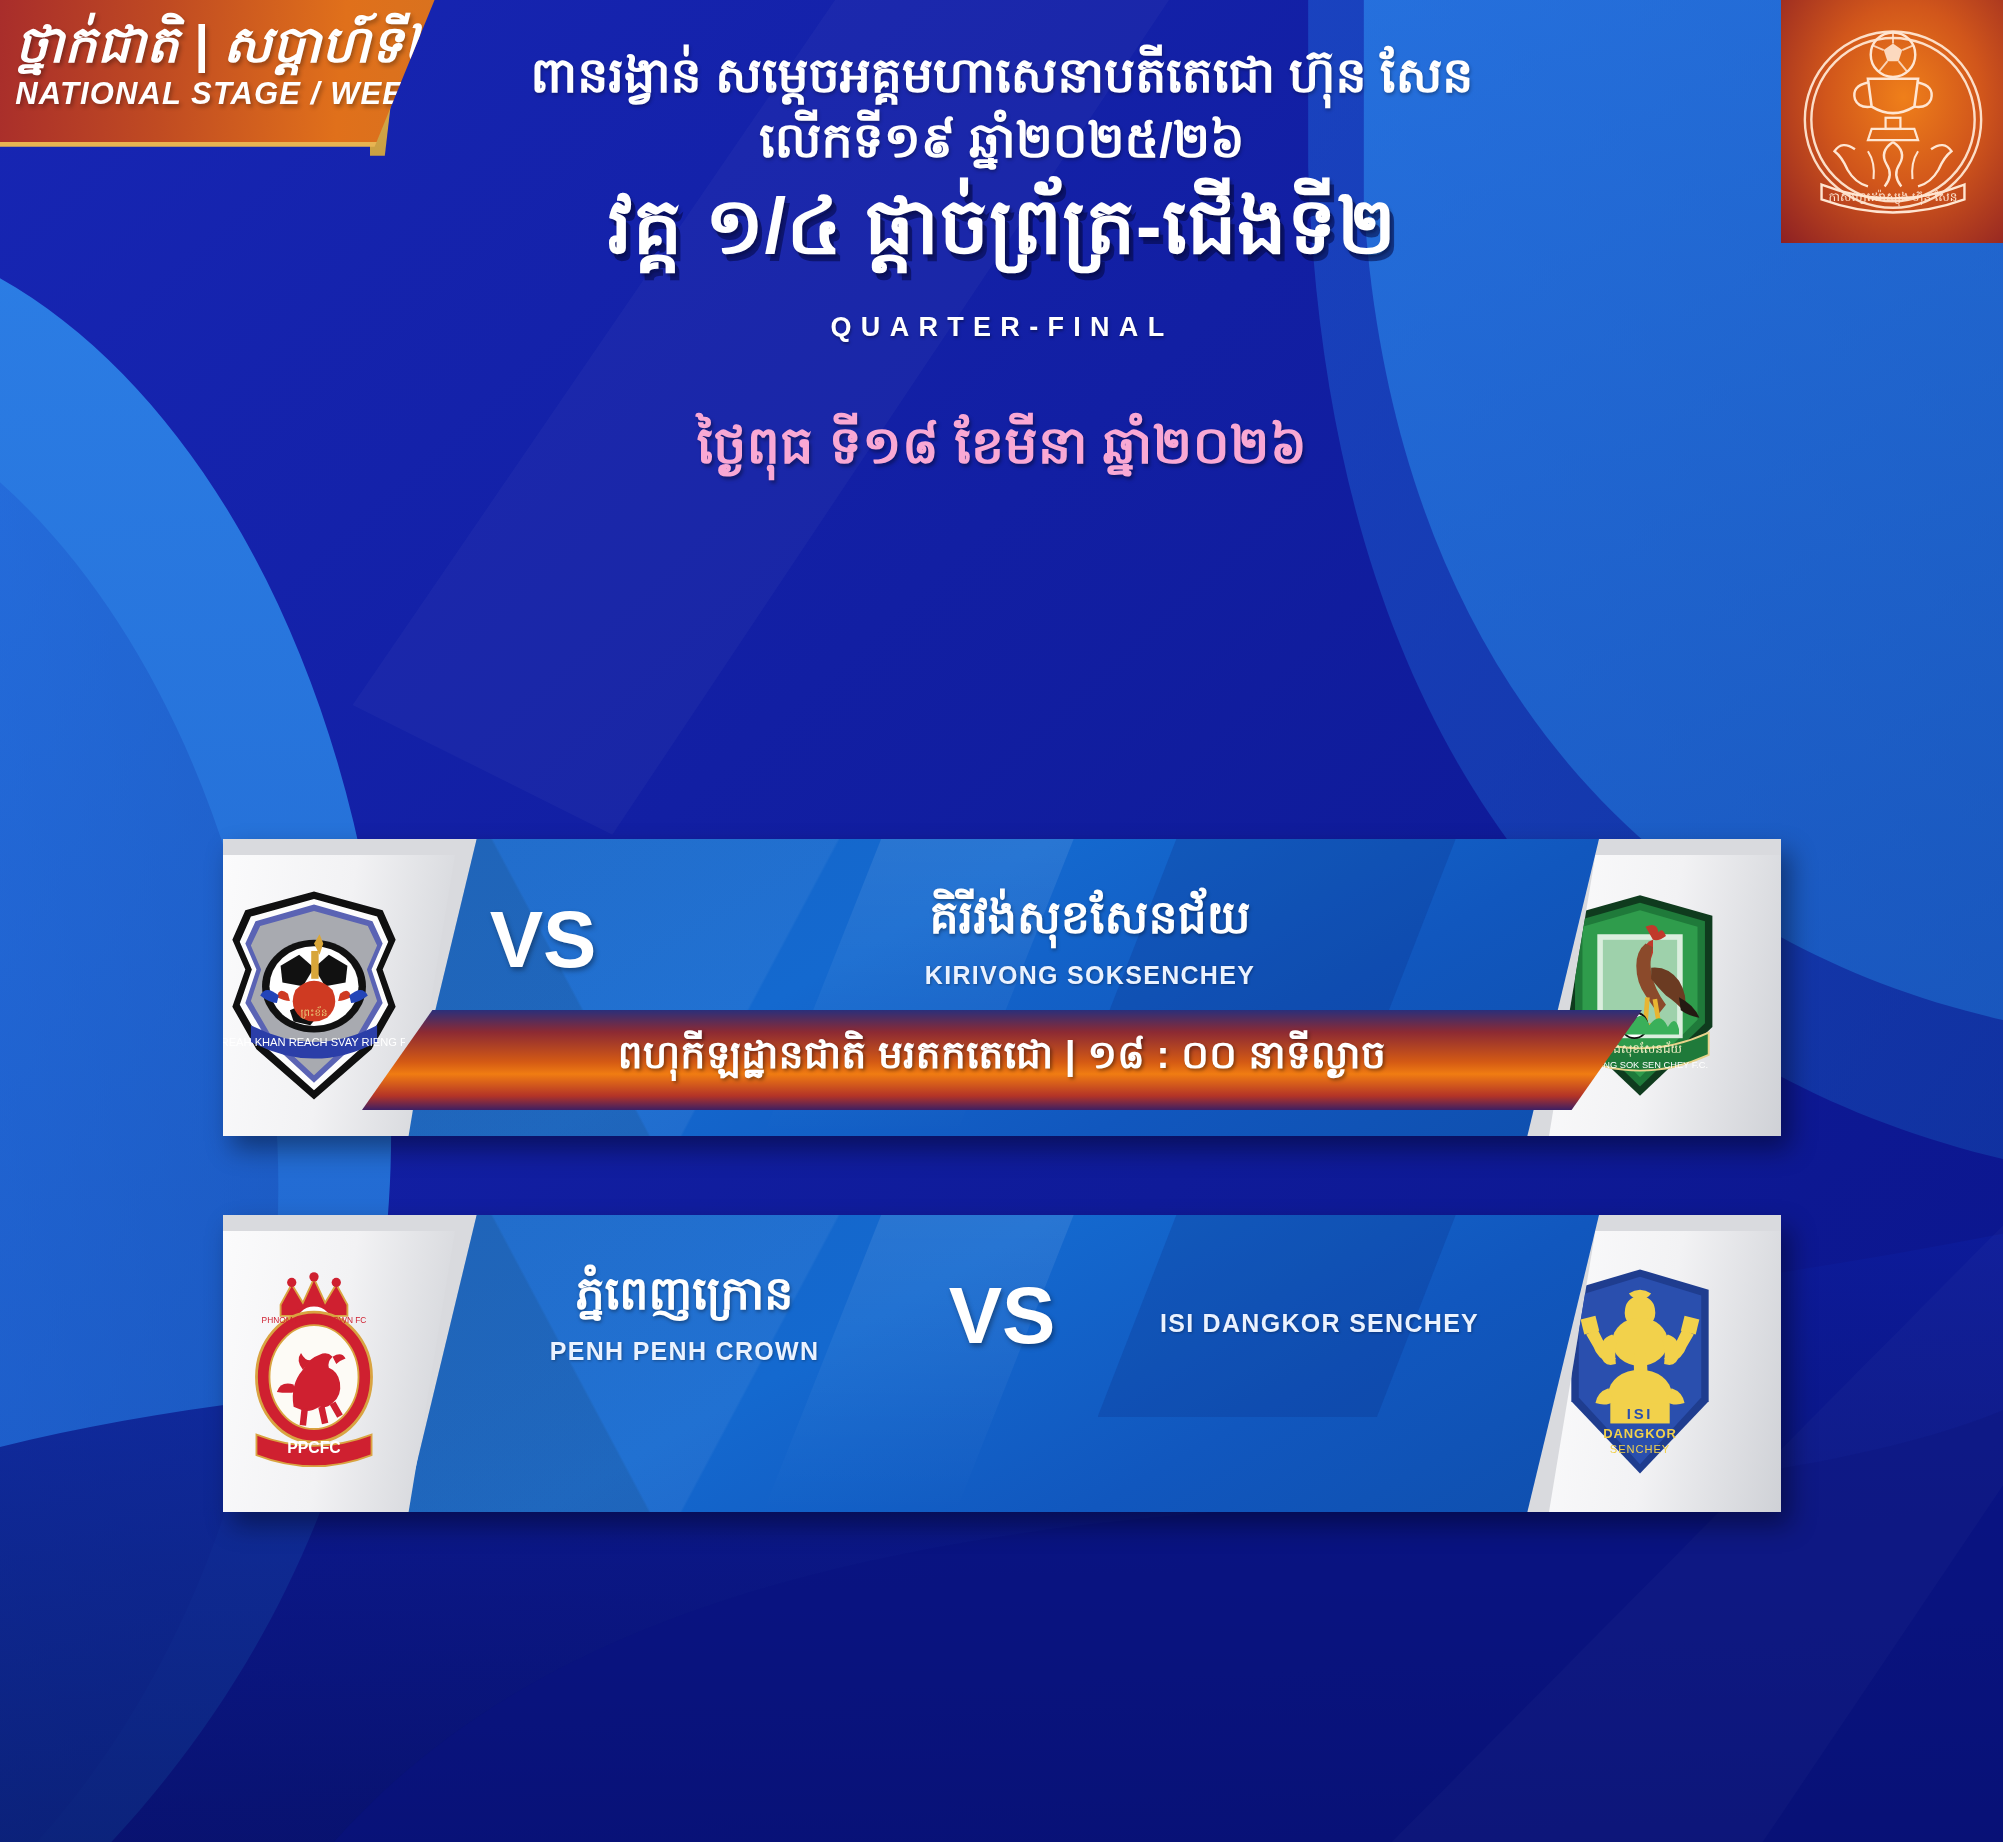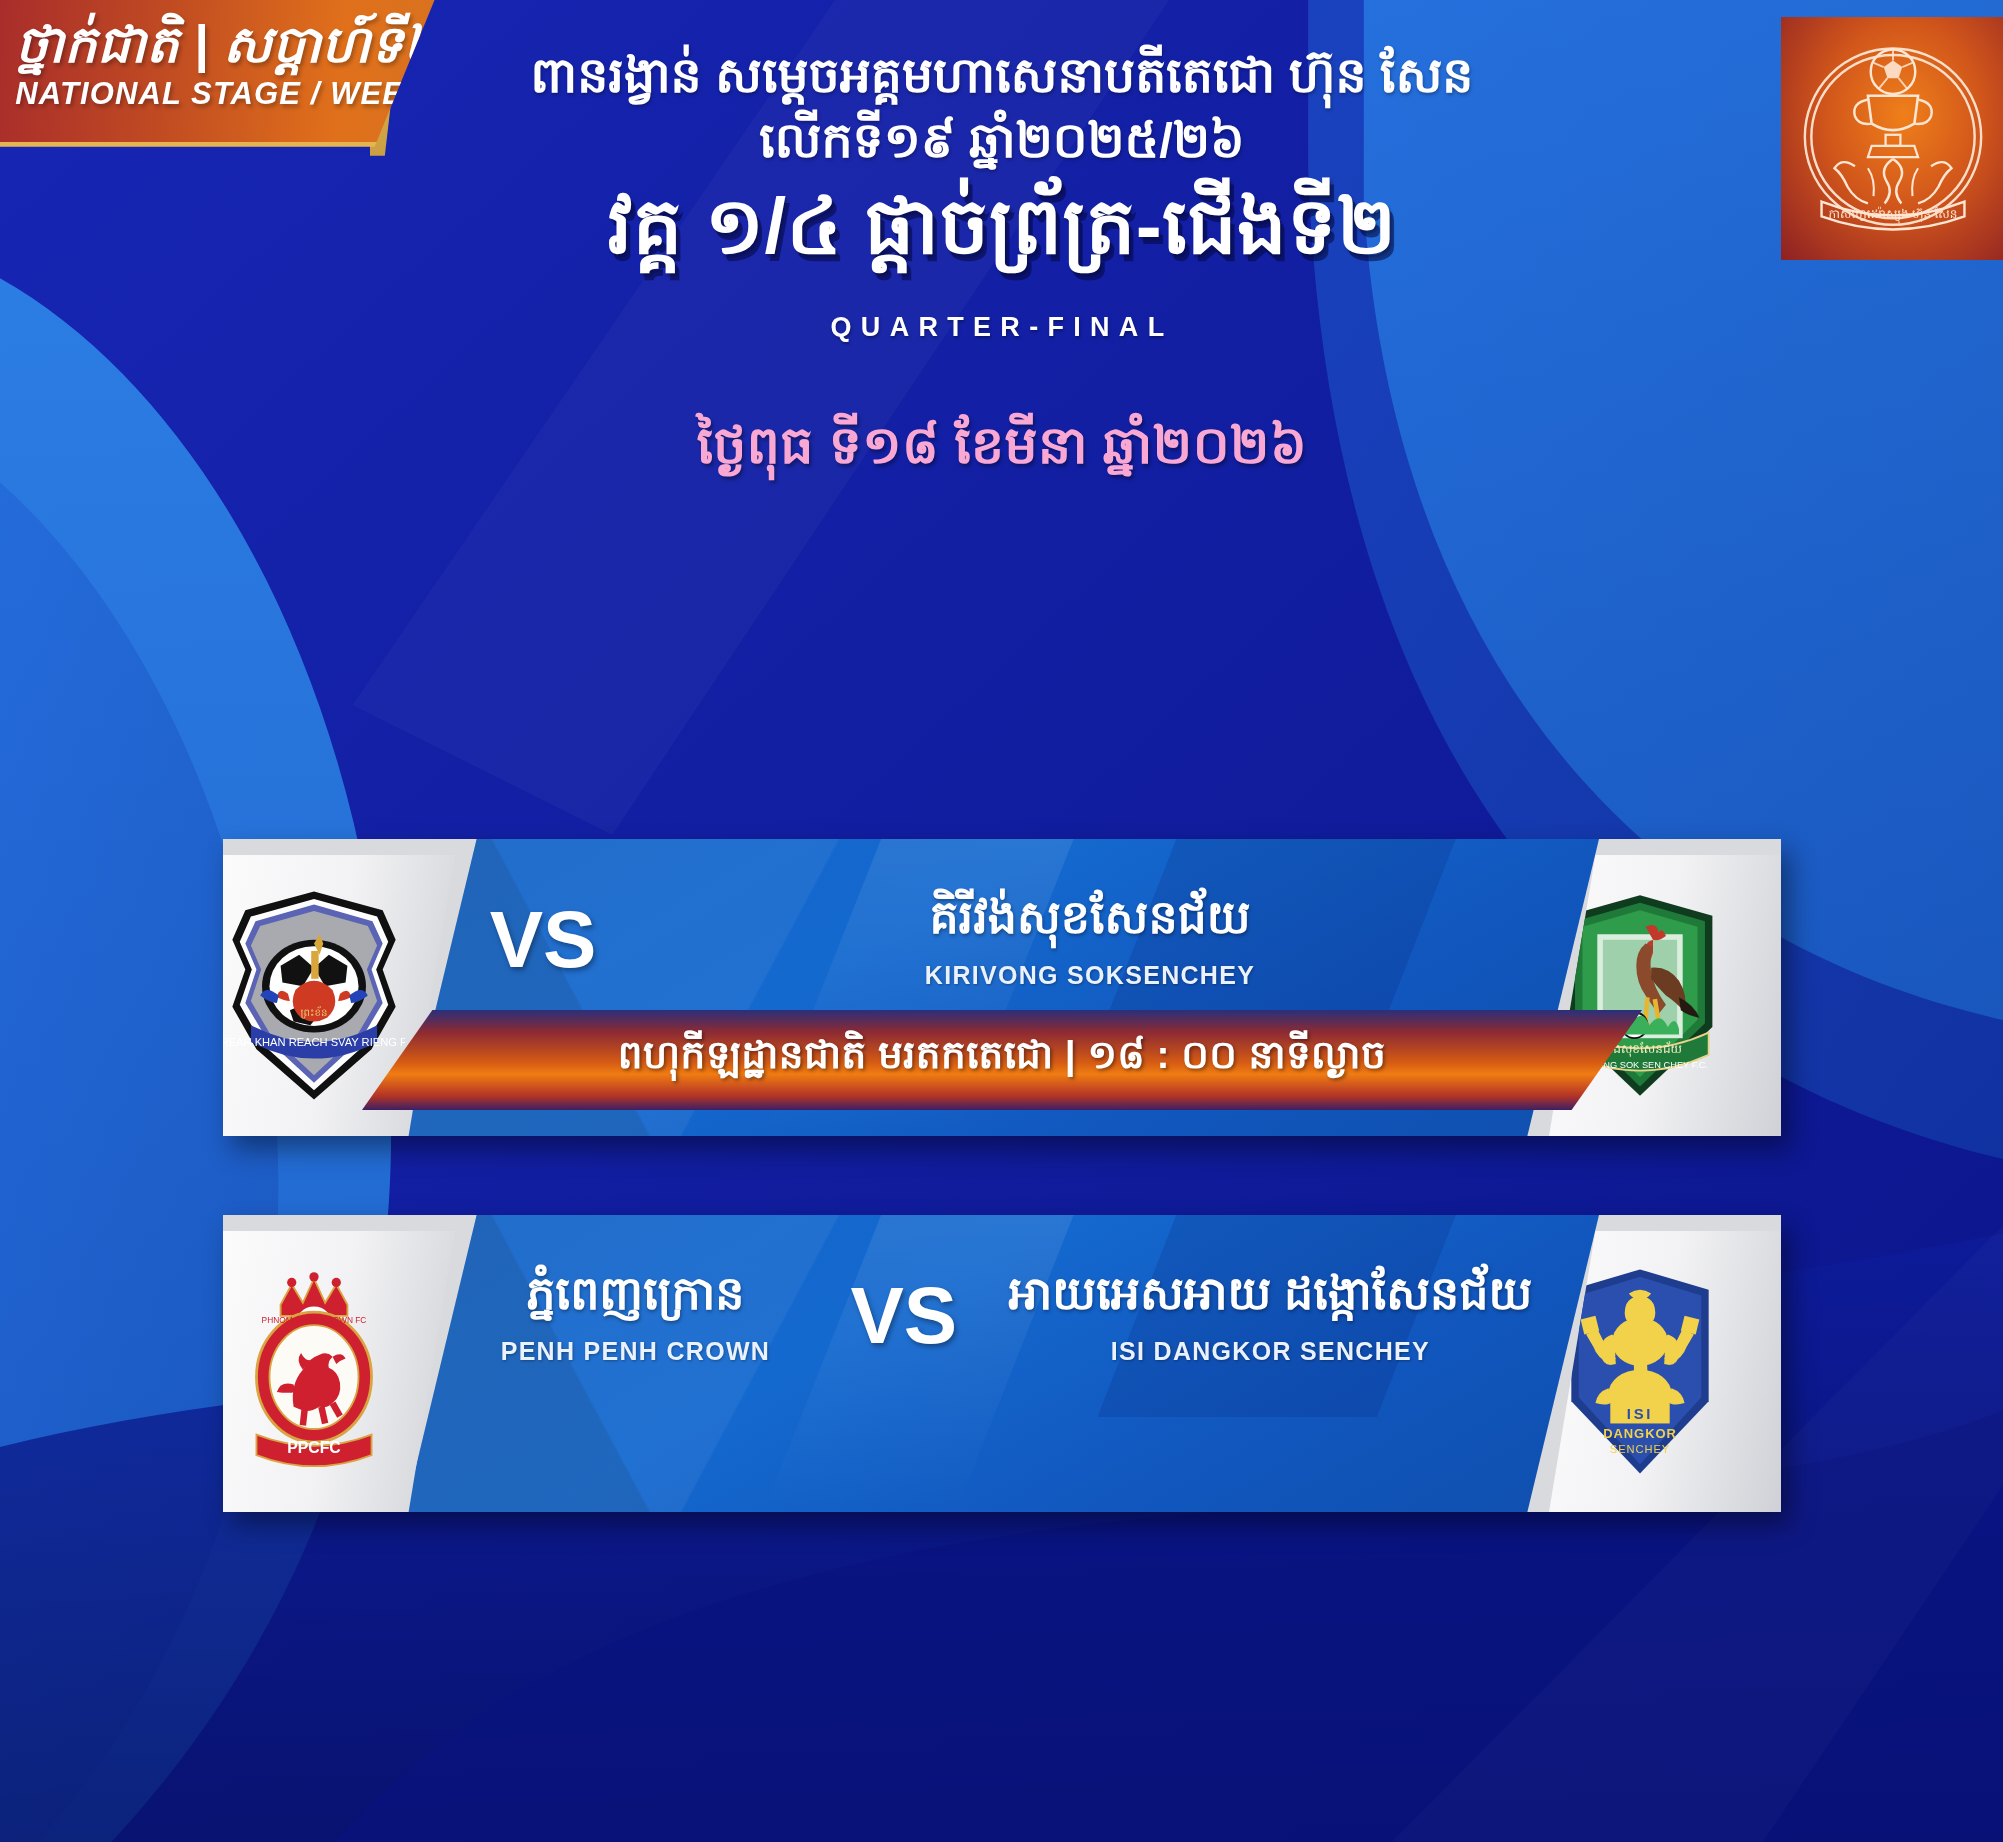--- a/index.html
+++ b/index.html
@@ -41,21 +41,21 @@
     background:linear-gradient(180deg,#e8b451,#caa043);
     clip-path:polygon(0 0, 46% 0, 20% 100%, 0 100%);
     z-index:5;
   }
 
   
   .emblem-plate {
     position:absolute; right:0; top:0; z-index:6;
     width:223px; height:243px;
     background:radial-gradient(ellipse at 55% 40%, #ef7f1a 0%, #d1561b 45%, #8d2023 100%);
-    display:flex; align-items:center; justify-content:center;margin-top:17px;
+    display:flex; align-items:center; justify-content:center;
   }
   .emblem-plate svg { width:206px; height:223px; }
 
   
   .header { position:absolute; left:0; right:0; top:46px; z-index:4; text-align:center; }
   .hdr-line {
     color:#fff; font-weight:700; line-height:1.22; white-space:nowrap;
     text-shadow:0.9px 1.9px 3.7px rgba(0,0,0,.32);
   }
   .hdr-l1 { font-size:49px; }
@@ -343,21 +343,20 @@
       </svg>
     </div>
 
     <div class="teams">
       <div class="team">
         <div class="team-kh">ភ្នំពេញក្រោន</div>
         <div class="team-en">PENH PENH CROWN</div>
       </div>
       <div class="vs">VS</div>
       <div class="team">
-        <div class="team-kh">អាយអេសអាយ ដង្កោសែនជ័យ</div>
         <div class="team-en">ISI DANGKOR SENCHEY</div>
       </div>
     </div>
 
 
     <div class="crest-panel crest-right">
       <svg viewBox="0 0 196 236">
         <path d="M98,8 L172,30 L172,150 L98,228 L24,150 L24,30 Z" fill="#1f3d8f"></path>
         <path d="M98,16 L164,36 L164,146 L98,218 L32,146 L32,36 Z" fill="#2a4fae"></path>
 

